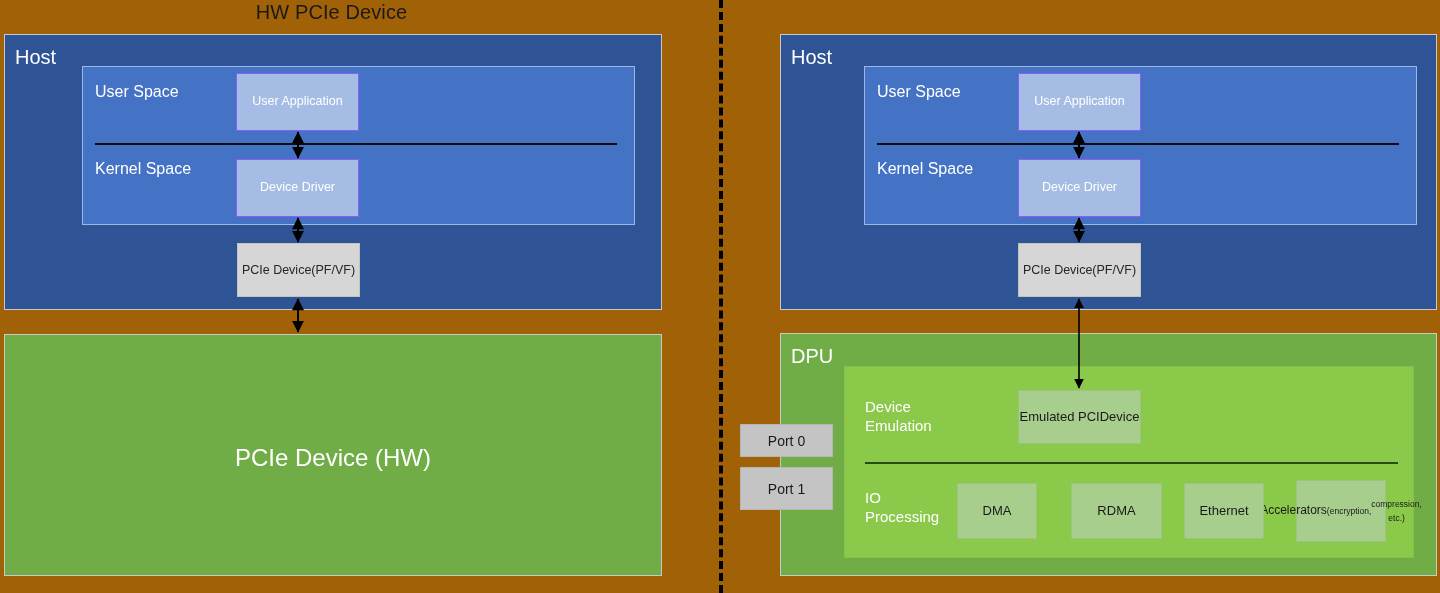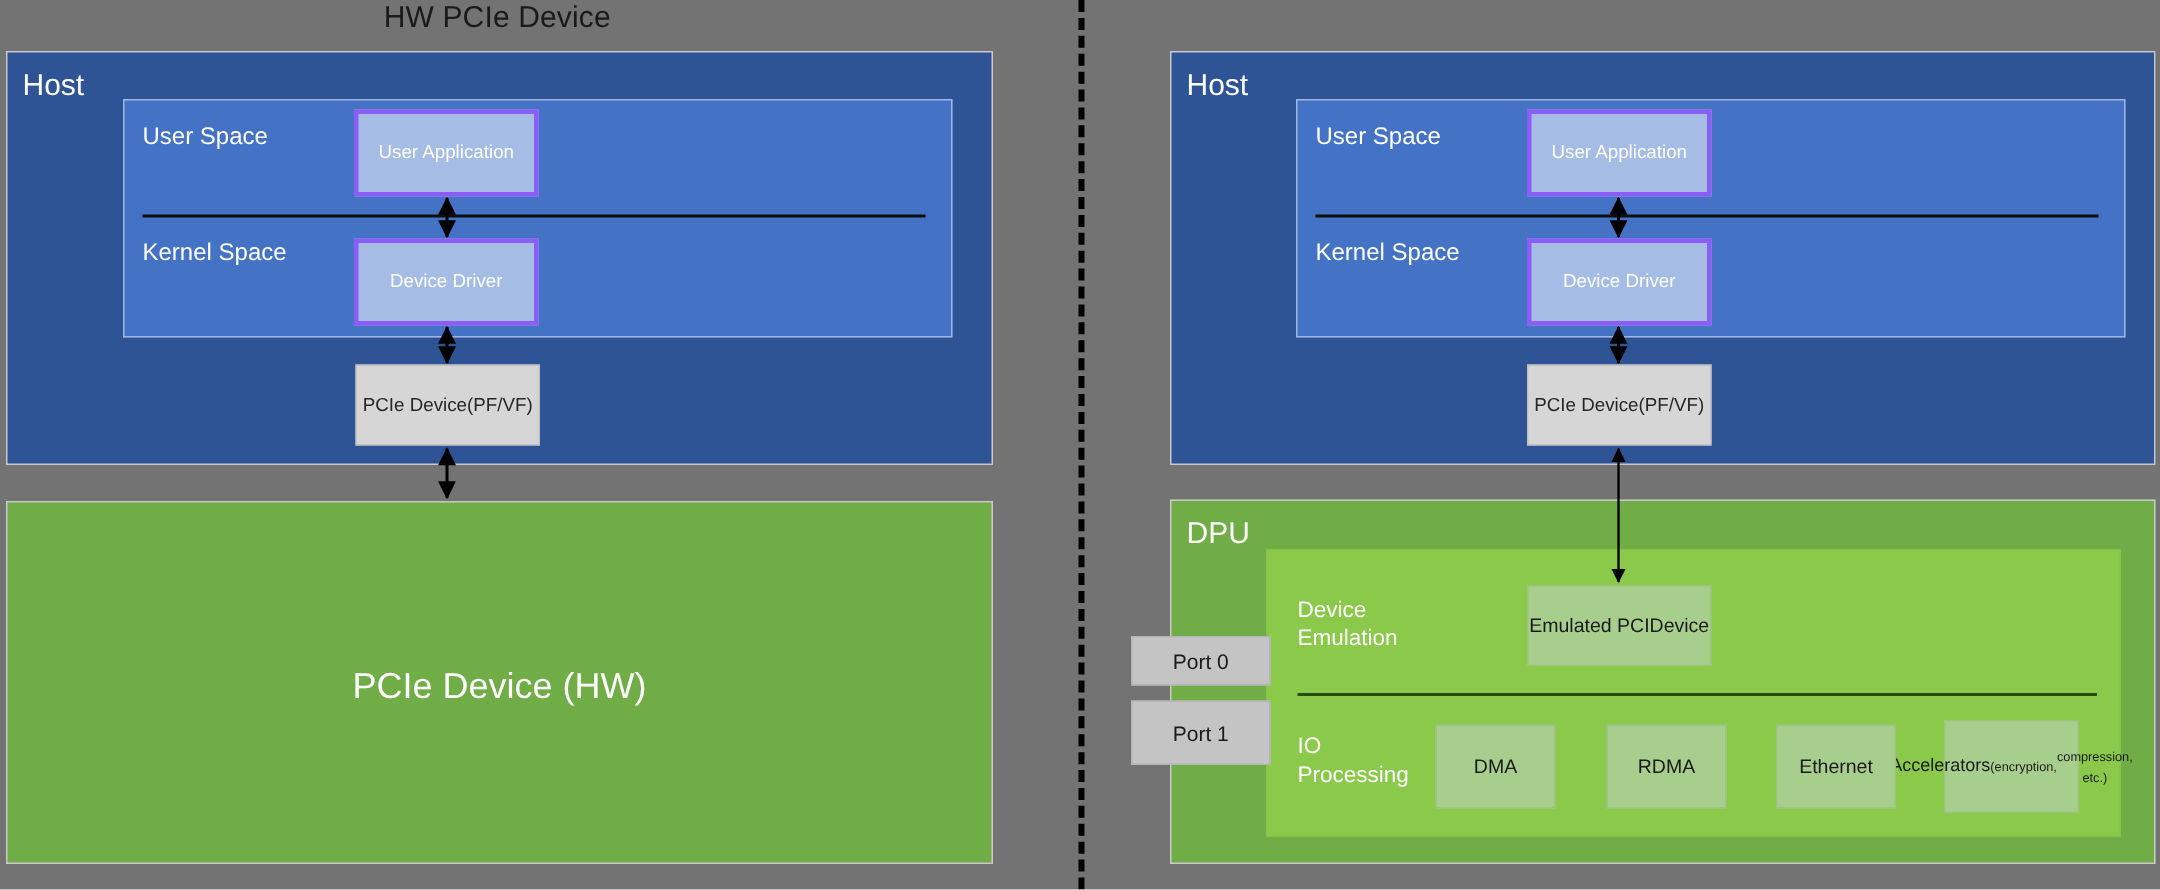--- a/index.html
+++ b/index.html
@@ -8,21 +8,21 @@
     background: #ffffff;
   }
   body {
     font-family: "Liberation Sans", sans-serif;
     -webkit-font-smoothing: antialiased;
   }
   #canvas {
     position: relative;
     width: 1440px;
     height: 593px;
-    background: #737373;
+    background: #a16207;
     overflow: hidden;
   }
 
   .abs { position: absolute; box-sizing: border-box; }
 
   
   .panel-title {
     text-align: center;
     font-size: 20px;
     color: #1a1a1a;
@@ -67,21 +67,21 @@
   }
   .os-divider {
     position: absolute;
     height: 0;
     border-top: 2px solid #0d0d0d;
   }
 
   
   .blue-sub {
     background: #A5BCE5;
-    border: 3px solid #8b5cf6;
+    border: 1px solid #8b5cf6;
     display: flex;
     align-items: center;
     justify-content: center;
     color: #ffffff;
     font-size: 12.5px;
     text-align: center;
     line-height: 1.25;
   }
   .gray-sub {
     background: #D6D6D6;
@@ -142,21 +142,20 @@
 
   
   .port-box {
     background: #C4C4C4;
     border: 1px solid #b5b5b5;
     display: flex;
     align-items: center;
     justify-content: center;
     color: #1a1a1a;
     font-size: 14px;
-    margin-left: 14px;
   }
 
   
   .vdash {
     position: absolute;
     width: 0;
     border-left: 4px dashed #000000;
   }
 
   
@@ -236,21 +235,21 @@
 
   <div class="abs dpu-divider" style="left:865px; top:462px; width:533px;"></div>
 
   <div class="abs green-sub" style="left:957px; top:483px; width:80px; height:56px;">
     <span>DMA</span>
   </div>
 
   <div class="abs dpu-row-label" style="left:865px; top:489px; width:120px;">IO
 Processing</div>
 
-  <div class="abs green-sub" style="left:1071px; top:483px; width:80px; height:56px;">
+  <div class="abs green-sub" style="left:1071px; top:483px; width:91px; height:56px;">
     <span>RDMA</span>
   </div>
 
   <div class="abs green-sub" style="left:1296px; top:480px; width:90px; height:62px; font-size:12px; line-height:1.1;">
     <span>Accelerators</span>
     <span class="sub-note">(encryption,</span>
     <span class="sub-note">compression, etc.)</span>
   </div>
 
   <div class="abs green-sub" style="left:1184px; top:483px; width:80px; height:56px;">

